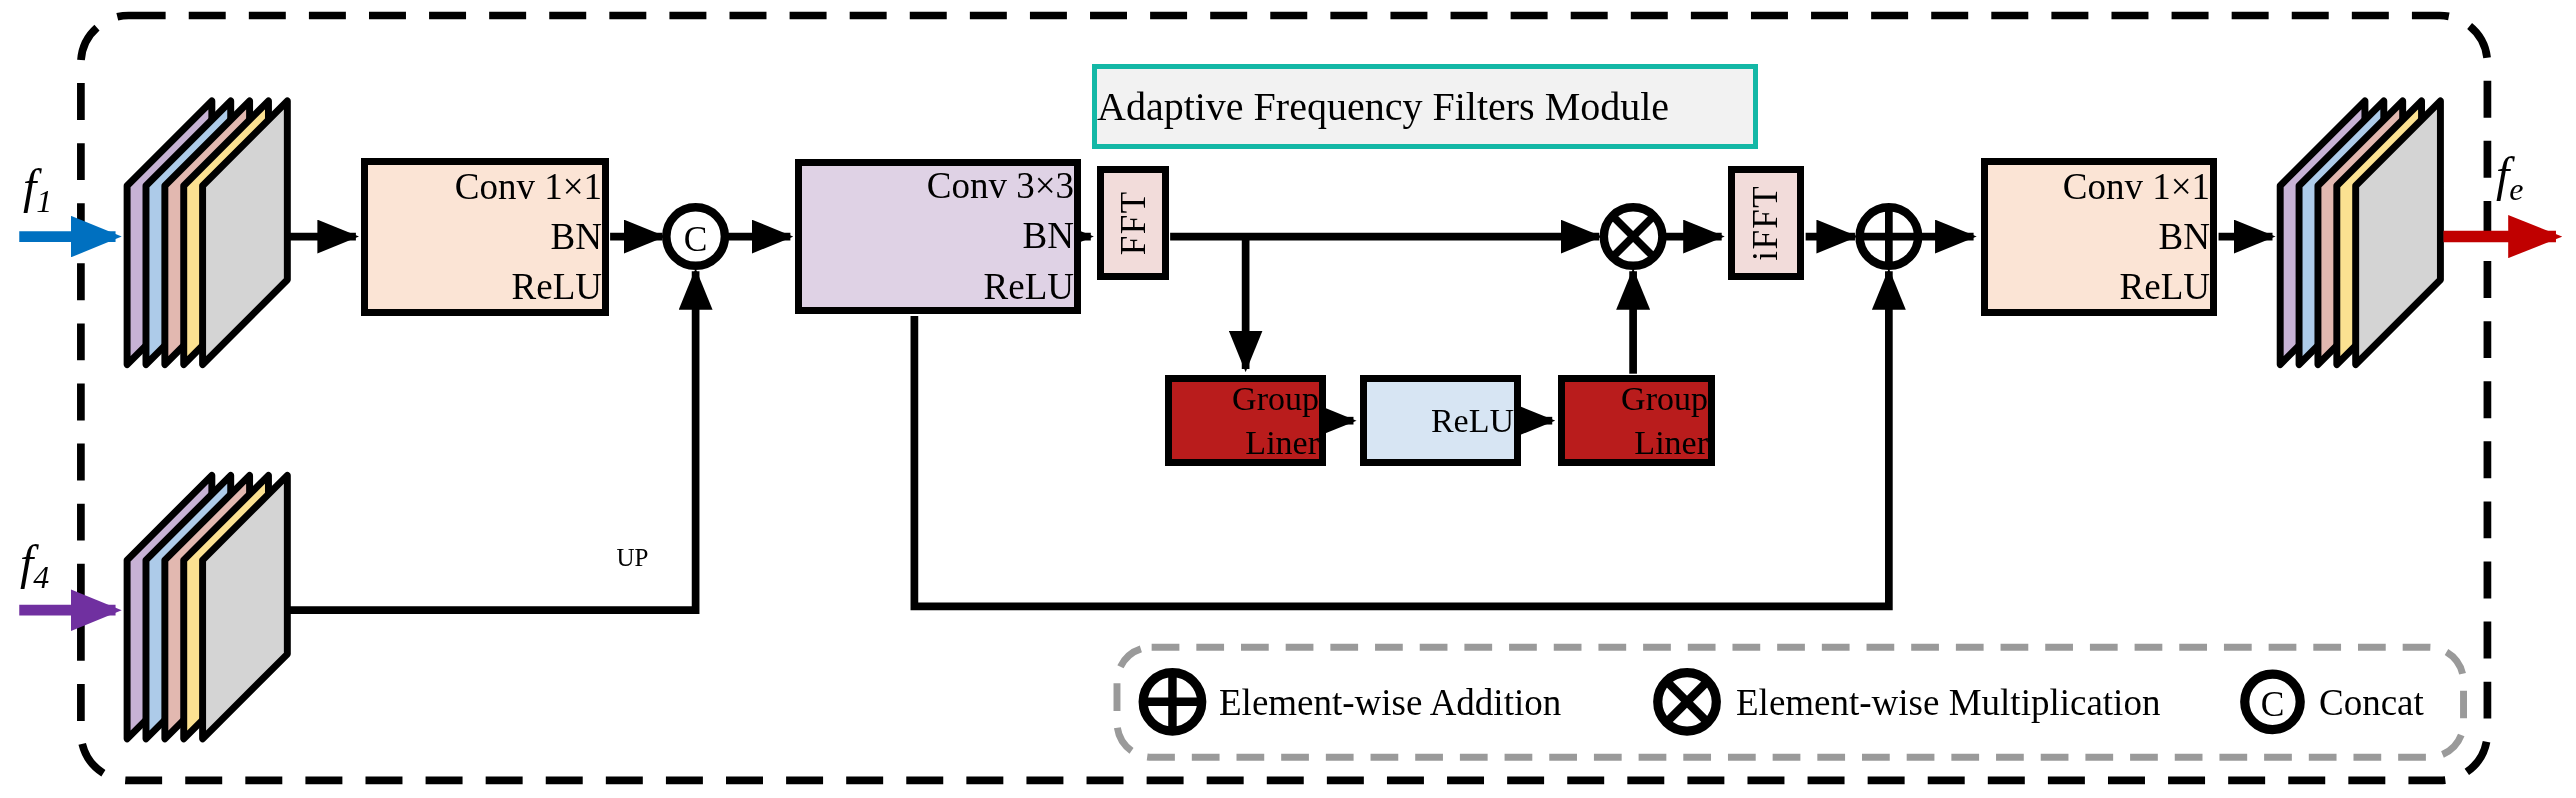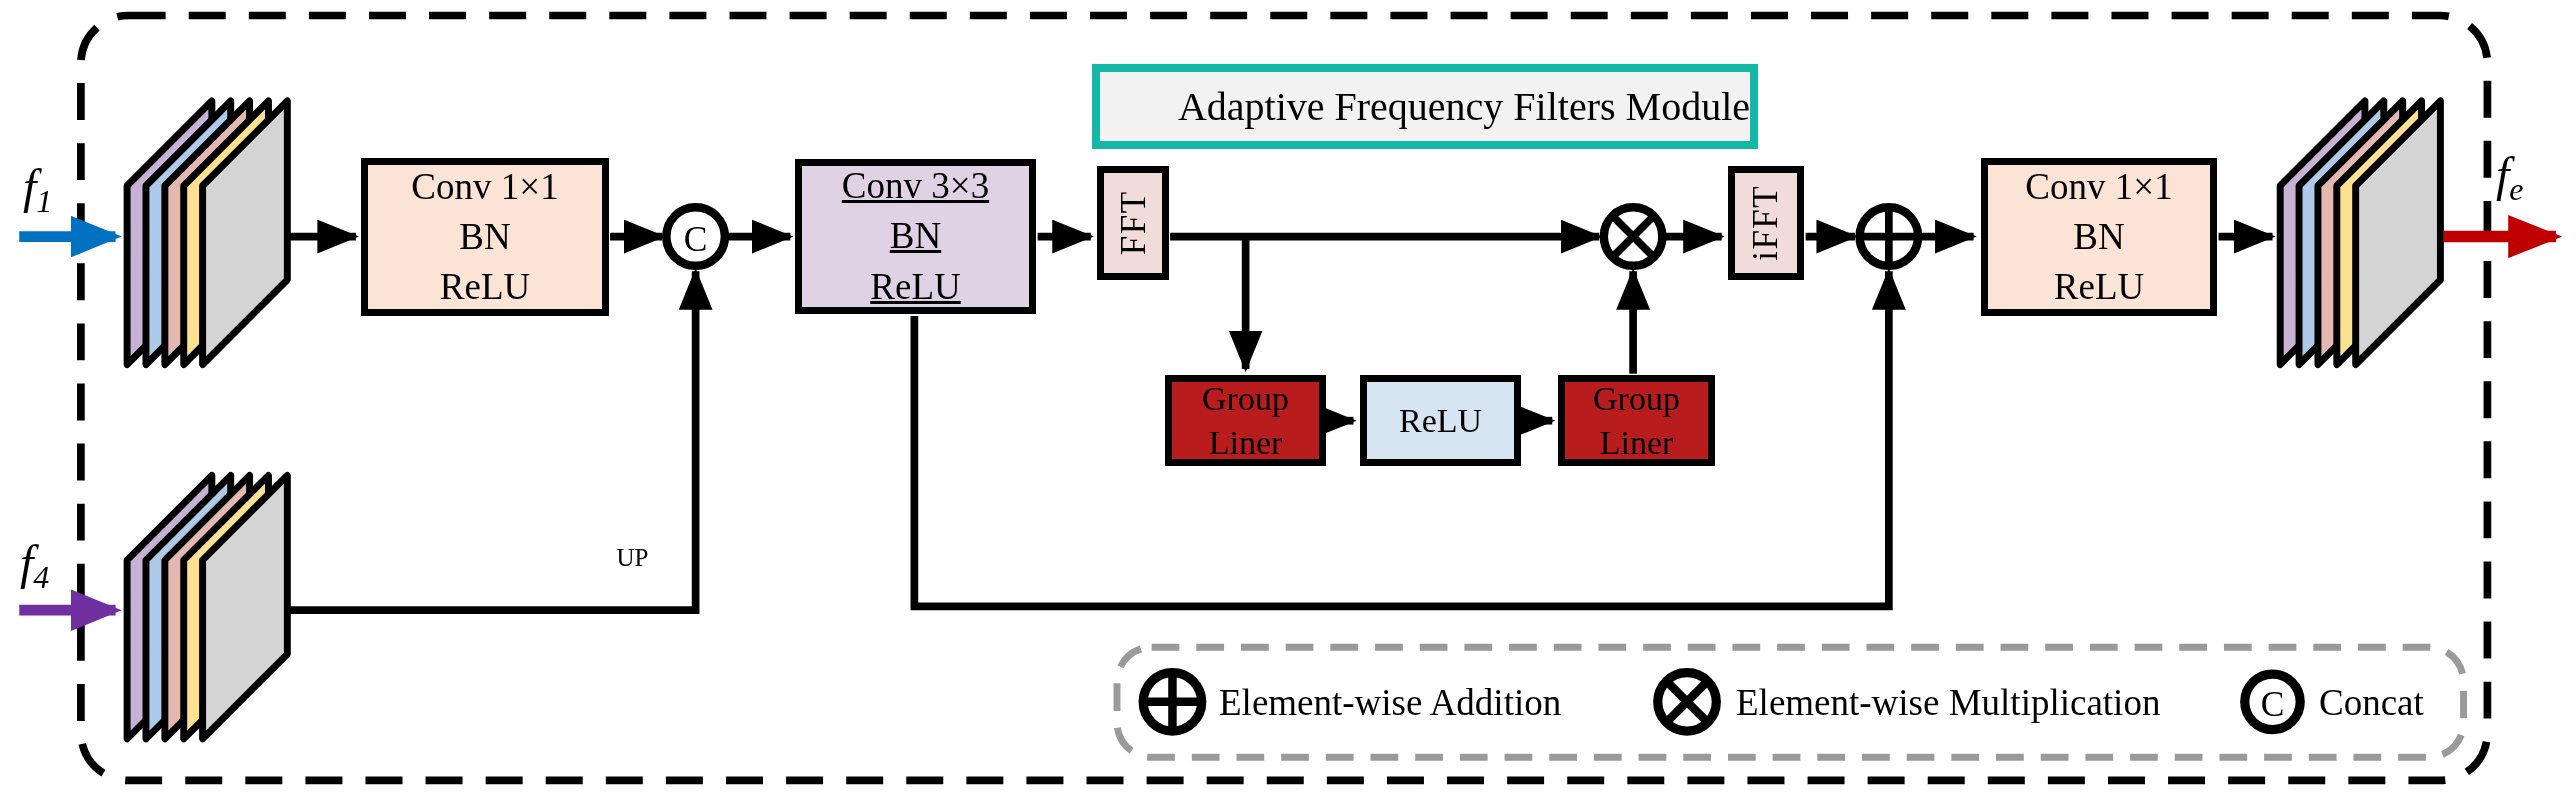--- a/index.html
+++ b/index.html
@@ -1,32 +1,32 @@
 <!DOCTYPE html>
 <html style="font-size:12.3px"><head>
 <meta charset="utf-8">
 <style>
   html,body{margin:0;padding:0;background:#ffffff;}
   #stage{position:relative;width:2576px;height:799px;background:#ffffff;overflow:hidden;
          font-family:"Liberation Serif","DejaVu Serif",serif;color:#000;}
   #wires{position:absolute;left:0;top:0;width:2576px;height:799px;}
   .box{position:absolute;box-sizing:border-box;border:7.7px solid #000;display:flex;
-       flex-direction:column;align-items:center;justify-content:center;text-align:center;
+       flex-direction:column;align-items:flex-end;justify-content:center;text-align:center;
        font-size:37px;line-height:1.36;}
   .peach{background:#FBE4D5;}
   .lavender{background:#DFD2E5;}
   .pinkbox{background:#F2DCDA;}
   .yellowbox{background:#b91c1c;}
   .bluebox{background:#D7E5F3;}
   .smalltext{font-size:34px;line-height:1.28;}
   .vbox{display:flex;align-items:center;justify-content:center;}
   .vtext{transform:rotate(-90deg);white-space:nowrap;font-size:35px;letter-spacing:1.5px;}
   .titlebox{position:absolute;box-sizing:border-box;left:1092px;top:64px;width:666px;height:85px;
-            border:8px solid #14b8a6;background:#F2F2F2;display:flex;align-items:center;
-            justify-content:flex-end;font-size:40px;}
+            border:5px solid #14b8a6;background:#F2F2F2;display:flex;align-items:center;
+            justify-content:flex-start;font-size:40px;}
   .iolabel{position:absolute;font-style:italic;font-size:48px;line-height:1;}
   .iolabel sub{font-size:32px;font-style:italic;vertical-align:-28%;}
   .uplabel{position:absolute;left:590px;top:544px;width:85px;text-align:center;font-size:25px;}
   .legend-label{position:absolute;top:681px;font-size:37px;white-space:nowrap;}
   .opglyph{font-size:46px;}
 </style>
 </head>
 <body>
 
 <div id="stage">
@@ -117,21 +117,21 @@
   <div class="titlebox">
     <span>Adaptive Frequency Filters Module</span>
   </div>
 
   <div class="box peach" style="left:361px;top:158px;width:248px;height:158px;">
     <div>Conv 1×1</div>
     <div>BN</div>
     <div>ReLU</div>
   </div>
 
-  <div class="box lavender" style="left:795px;top:159px;width:241px;height:155px;text-decoration:underline;">
+  <div class="box lavender" style="left:795px;top:159px;width:286px;height:155px;">
     <div>Conv 3×3</div>
     <div>BN</div>
     <div>ReLU</div>
   </div>
 
   <div class="box pinkbox vbox" style="left:1097px;top:166px;width:72px;height:114px;">
     <span class="vtext">FFT</span>
   </div>
 
   <div class="box yellowbox smalltext" style="left:1165px;top:375px;width:161px;height:91px;">

